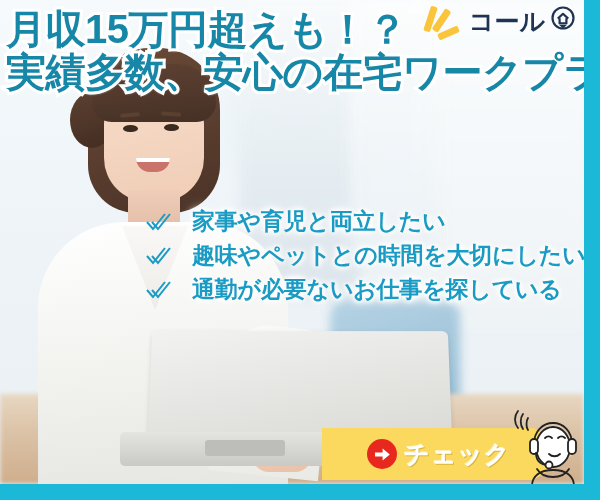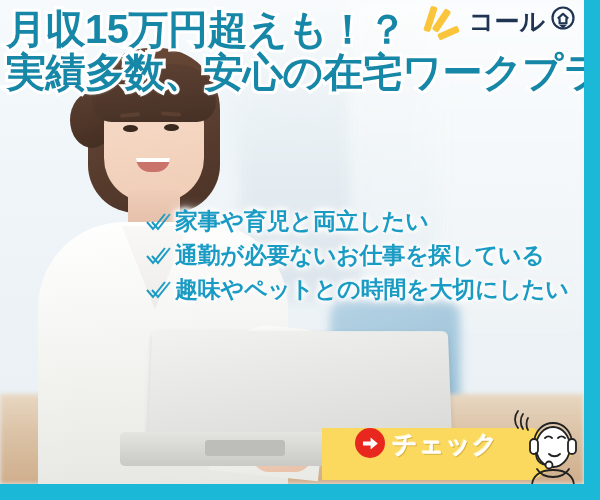--- a/index.html
+++ b/index.html
@@ -186,21 +186,21 @@
     letter-spacing: 0px;
   }
   .pin-icon { display: block; }
 
   
   .checklist {
     position: absolute; left: 146px; top: 206px; z-index: 7;
     display: flex; flex-direction: column; gap: 3px;
   }
   .check-row {
-    display: flex; align-items: center; gap: 3px;
+    display: flex; align-items: center; gap: 20px;
     white-space: nowrap;
   }
   .check-mark { flex: none; display: block; }
   .check-text {
     font-size: 23px; font-weight: bold; color: #1A9BC4;
     letter-spacing: -0.2px;
     text-shadow:
       0 0 6px #ffffff, 0 0 10px #ffffff, 0 0 14px #ffffff,
       1px 0 5px #ffffff, -1px 0 5px #ffffff;
   }
@@ -209,22 +209,22 @@
   .cta-wrap {
     position: absolute; left: 322px; top: 428px; width: 262px; height: 56px;
     z-index: 9;
   }
   .cta-arrowbar {
     position: absolute; left: 0; top: 0; width: 252px; height: 52px;
     background: #FBD95E;
     clip-path: polygon(0 0, 84% 0, 100% 50%, 84% 100%, 0 100%);
   }
   .cta-inner {
-    position: absolute; left: 0; top: 0; width: 210px; height: 52px;
-    display: flex; justify-content: center; gap: 7px;
+    position: absolute; left: 12px; top: 0; width: 210px; height: 52px;
+    display: flex; align-items: center; justify-content: center; gap: 7px;
   }
   .cta-circle {
     flex: none; width: 30px; height: 30px; border-radius: 50%;
     background: #E8281E; display: flex; align-items: center; justify-content: center;
   }
   .cta-label {
     font-size: 25px; font-weight: bold; color: #ffffff;
     letter-spacing: 1px;
     text-shadow: 1px 1px 0 #d9b43f, -1px -1px 0 #fff6d0;
   }
@@ -296,28 +296,28 @@
           <path d="M1 11 L7 18 L19 3" fill="none" stroke="#1A9BC4" stroke-width="2"></path>
           <path d="M6 11 L12 18 L24 3" fill="none" stroke="#1A9BC4" stroke-width="2"></path>
         </svg>
         <span class="check-text">家事や育児と両立したい</span>
       </div>
       <div class="check-row">
         <svg class="check-mark" width="26" height="22" viewBox="0 0 26 22">
           <path d="M1 11 L7 18 L19 3" fill="none" stroke="#1A9BC4" stroke-width="2"></path>
           <path d="M6 11 L12 18 L24 3" fill="none" stroke="#1A9BC4" stroke-width="2"></path>
         </svg>
-        <span class="check-text">通勤が必要ないお仕事を探している</span>
+        <span class="check-text">趣味やペットとの時間を大切にしたい</span>
       </div>
       <div class="check-row">
         <svg class="check-mark" width="26" height="22" viewBox="0 0 26 22">
           <path d="M1 11 L7 18 L19 3" fill="none" stroke="#1A9BC4" stroke-width="2"></path>
           <path d="M6 11 L12 18 L24 3" fill="none" stroke="#1A9BC4" stroke-width="2"></path>
         </svg>
-        <span class="check-text">趣味やペットとの時間を大切にしたい</span>
+        <span class="check-text">通勤が必要ないお仕事を探している</span>
       </div>
     </div>
 
     <div class="cta-wrap">
       <div class="cta-arrowbar"></div>
       <div class="cta-inner">
         <span class="cta-circle">
           <svg width="17" height="15" viewBox="0 0 17 15">
             <path d="M1 5.4 h7.6 V1.4 L15.8 7.5 L8.6 13.6 V9.6 H1 Z" fill="#ffffff"></path>
           </svg>

